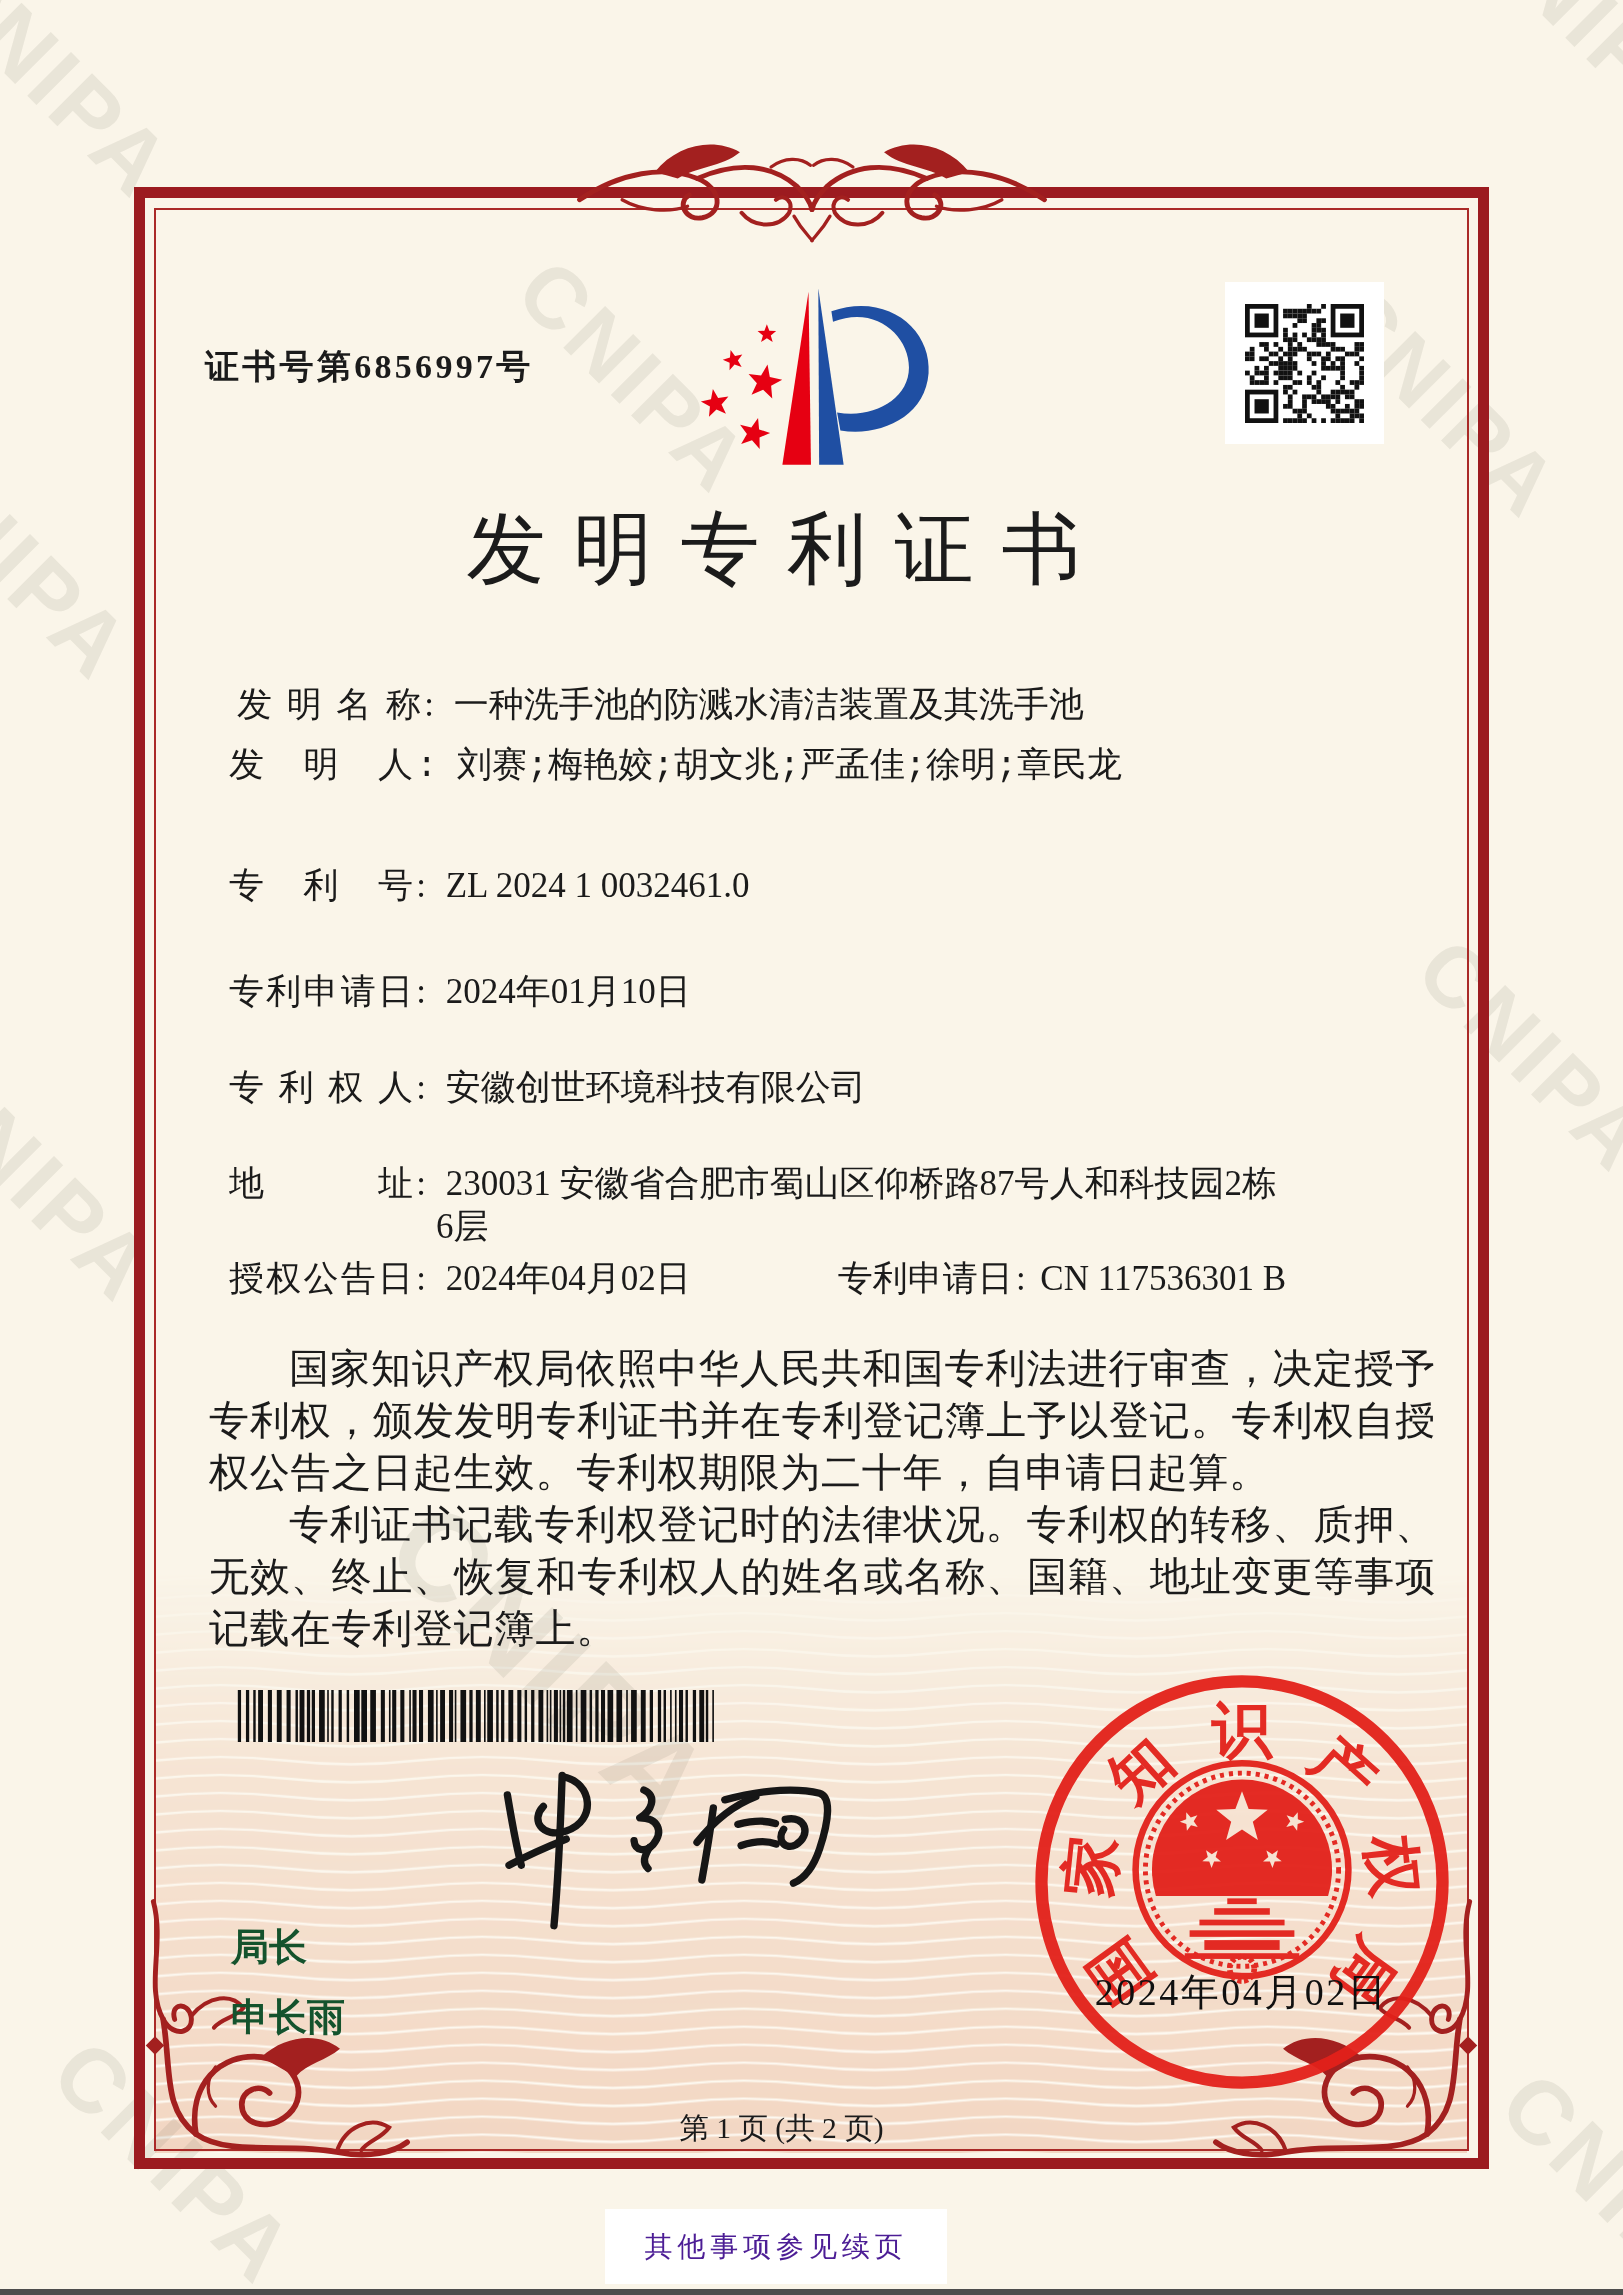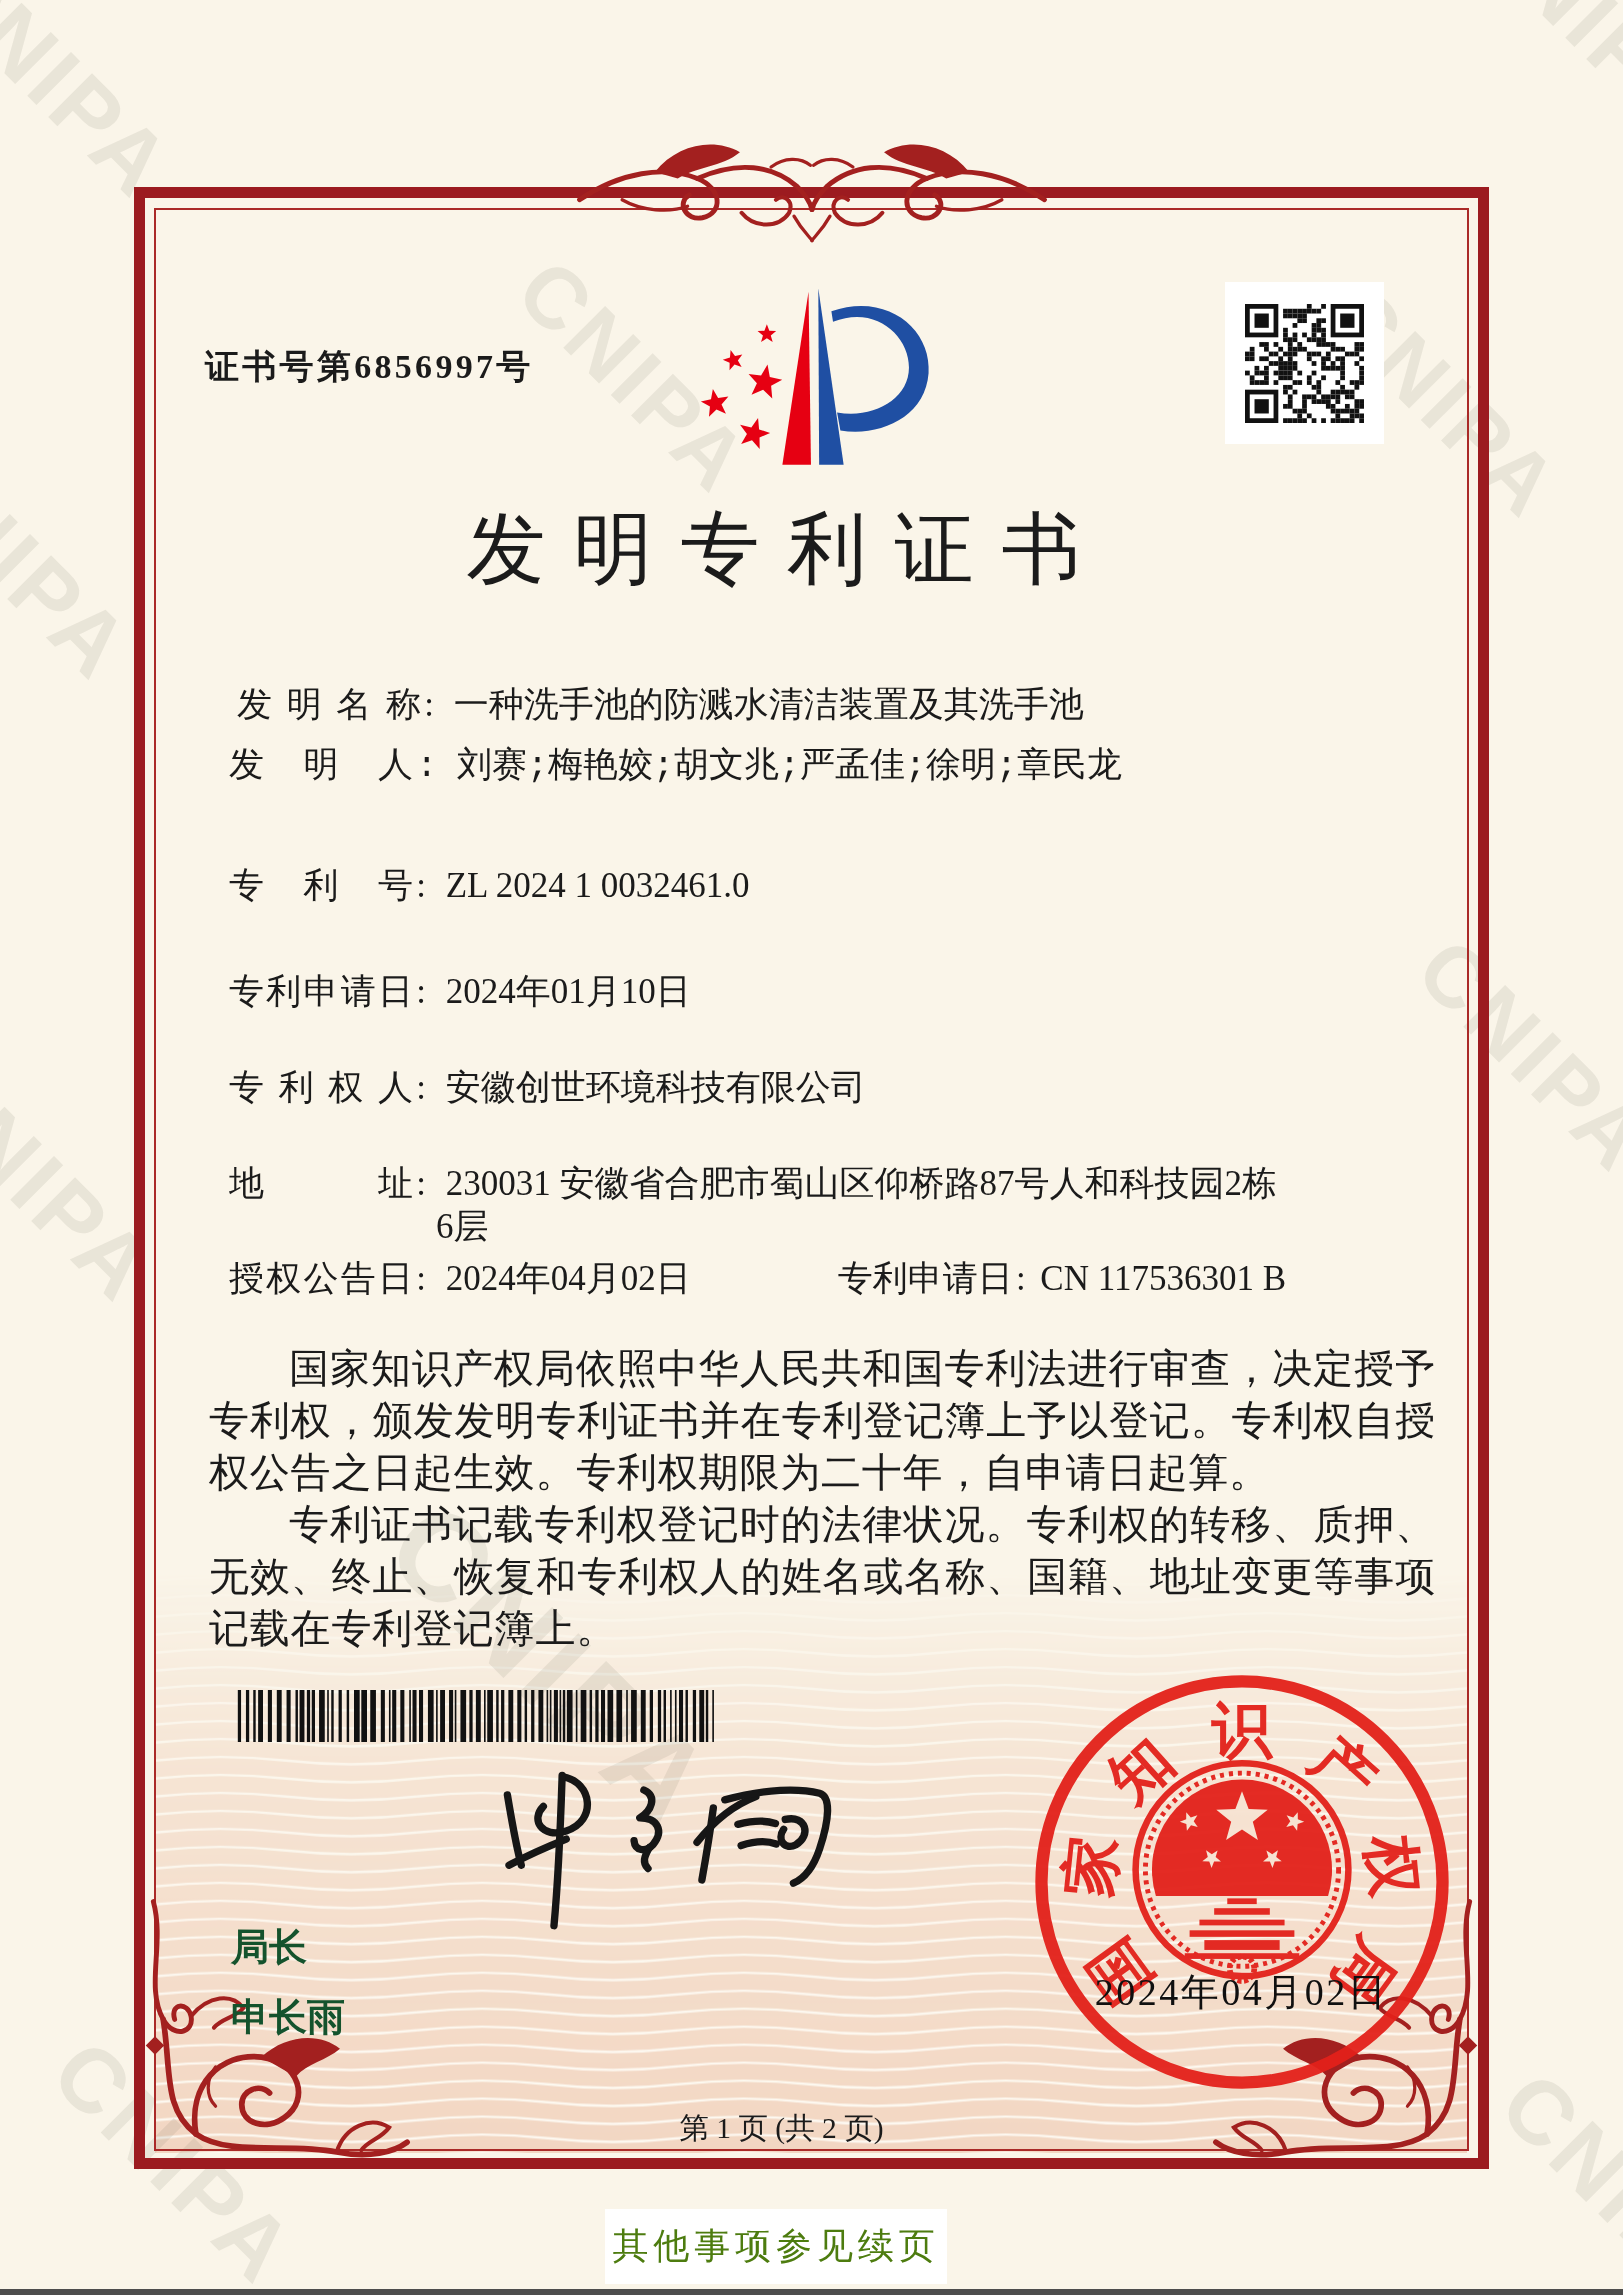--- a/index.html
+++ b/index.html
@@ -36,21 +36,21 @@
   .barcode{position:absolute;left:236px;top:1690px;z-index:5;}
   .director{position:absolute;left:231px;font-size:38px;font-weight:700;
       font-family:"Liberation Sans","DejaVu Sans",sans-serif;z-index:5;color:#14532d;}
   .sig{position:absolute;left:442px;top:1741px;z-index:5;}
   .seal{position:absolute;left:1021px;top:1661px;z-index:6;}
   .sealdate{position:absolute;left:1037px;top:1967px;width:409px;text-align:center;
       font-size:38px;letter-spacing:2.5px;color:#101010;z-index:7;}
   .pagefoot{position:absolute;left:0;top:2109px;width:1563px;text-align:center;font-size:29.5px;z-index:5;}
   .contbox{position:absolute;left:605px;top:2209px;width:342px;height:75px;background:#ffffff;
       z-index:5;display:flex;align-items:center;justify-content:center;}
-  .conttext{font-size:36px;letter-spacing:4.9px;color:#4d7c0f;}
+  .conttext{font-size:28px;letter-spacing:4.9px;color:#4c1d95;}
   .bottomedge{position:absolute;left:0;bottom:0;width:100%;height:6.5px;background:#4d4d4d;z-index:8;}
   .orn{position:absolute;z-index:4;}
 </style>
 </head>
 <body>
 
 <span class="wm" style="left:-98px;top:24.5px;font-size:90px;">CNIPA</span>
 <span class="wm" style="left:1440px;top:-33px;font-size:90px;">CNIPA</span>
 <span class="wm" style="left:491px;top:327px;font-size:86px;">CNIPA</span>
 <span class="wm" style="left:1301px;top:352px;font-size:86px;">CNIPA</span>

